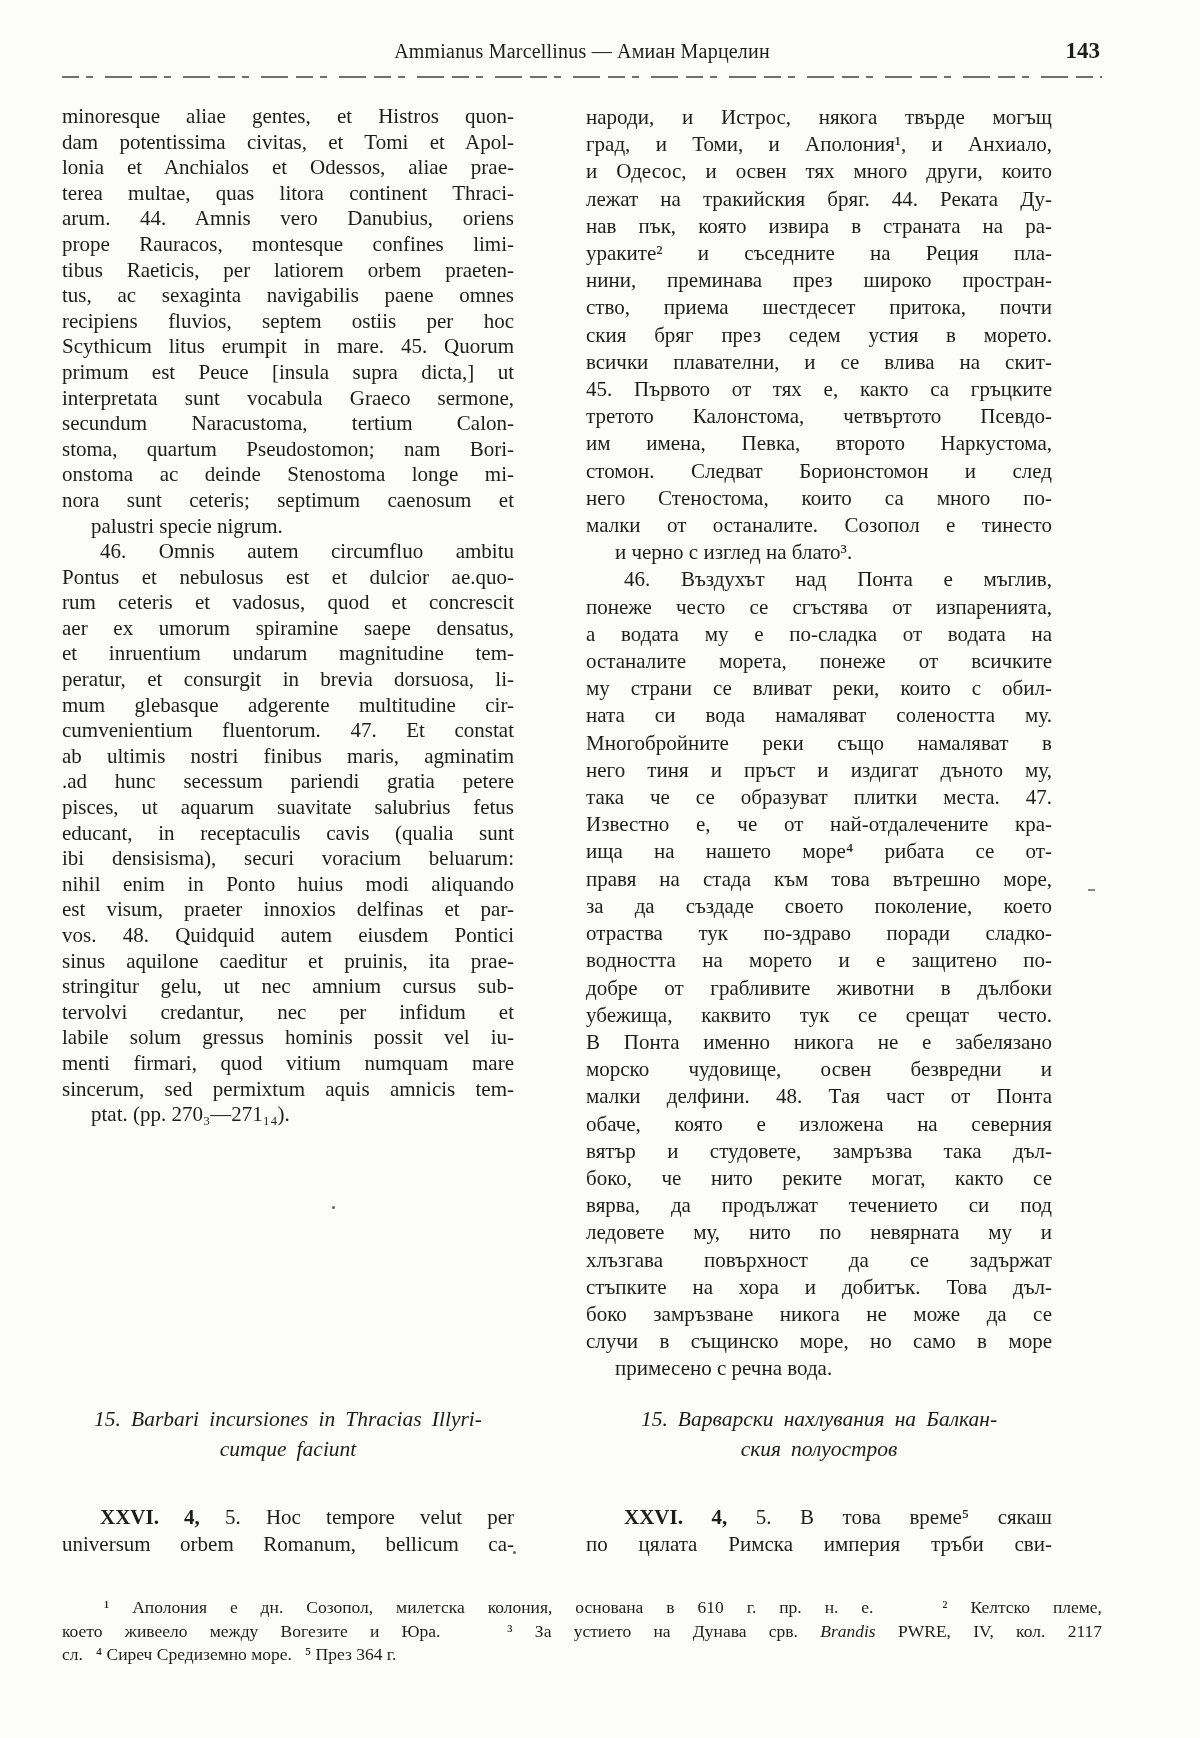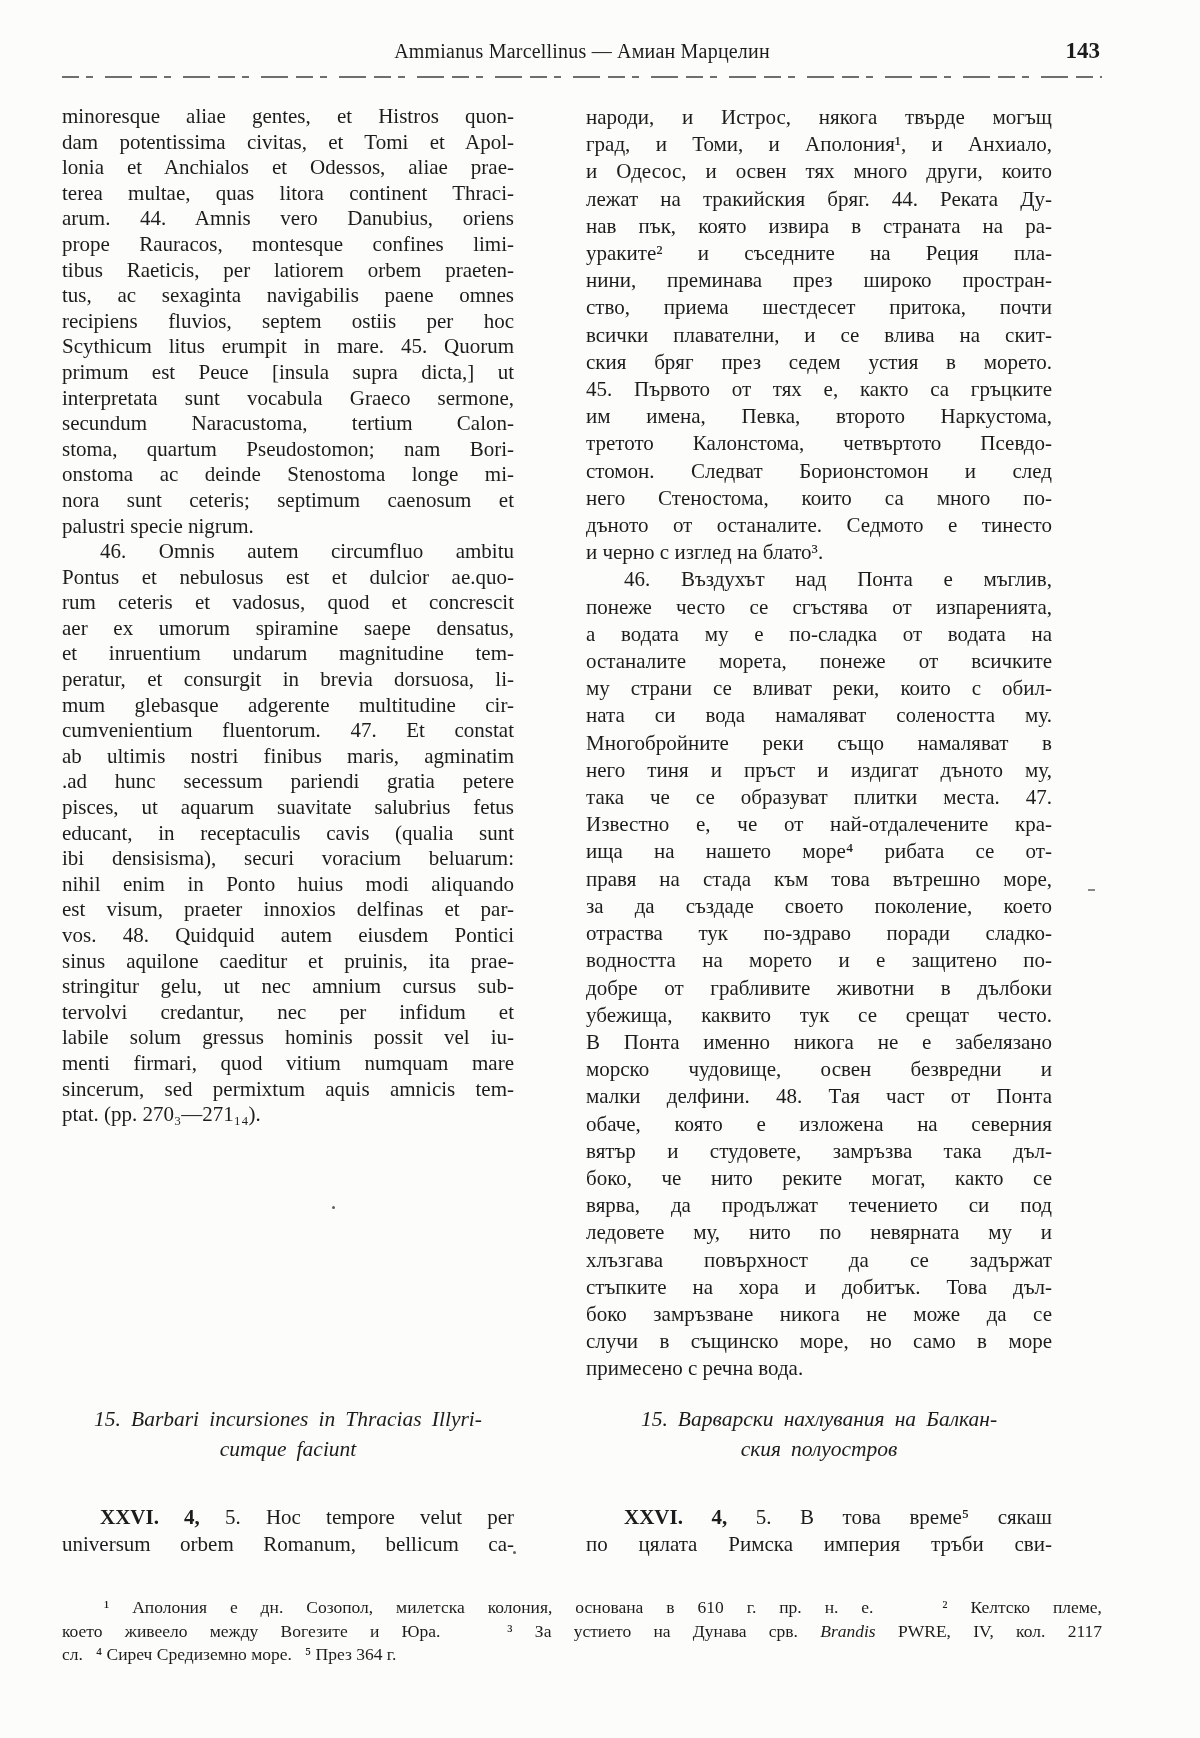--- a/index.html
+++ b/index.html
@@ -52,21 +52,21 @@
   .col-right { width: 466px; }
   .main { height: 1300px; }
 
   .tl {
     font-size: 21px;
     text-align: justify;
     text-align-last: justify;
   }
   .col-left  .tl { line-height: 25.6px; }
   .col-right .tl { line-height: 27.2px; }
-  .tl.last { text-align-last: left; }
+  .tl.last { text-align-last: left; margin-left: 29px; }
   .tl.ind  { text-indent: 38px; }
 
   .sheading { margin-bottom: 40px; }
   .hl, .hl.last {
     font-size: 21.5px;
     line-height: 30px;
     font-style: italic;
     text-align: center;
     text-align-last: center;
     word-spacing: 0.22em;
@@ -169,28 +169,28 @@
         <div class="main">
           <div>
               <div class="tl">народи, и Истрос, някога твърде могъщ</div>
               <div class="tl">град, и Томи, и Аполония¹, и Анхиало,</div>
               <div class="tl">и Одесос, и освен тях много други, които</div>
               <div class="tl">лежат на тракийския бряг. 44. Реката Ду-</div>
               <div class="tl">нав пък, която извира в страната на ра-</div>
               <div class="tl">ураките² и съседните на Реция пла-</div>
               <div class="tl">нини, преминава през широко простран-</div>
               <div class="tl">ство, приема шестдесет притока, почти</div>
+              <div class="tl">ския бряг през седем устия в морето.</div>
               <div class="tl">всички плавателни, и се влива на скит-</div>
-              <div class="tl">ския бряг през седем устия в морето.</div>
               <div class="tl">45. Първото от тях е, както са гръцките</div>
+              <div class="tl">третото Калонстома, четвъртото Псевдо-</div>
               <div class="tl">им имена, Певка, второто Наркустома,</div>
-              <div class="tl">третото Калонстома, четвъртото Псевдо-</div>
               <div class="tl">стомон. Следват Борионстомон и след</div>
               <div class="tl">него Стеностома, които са много по-</div>
-              <div class="tl">дъното от останалите. Седмото е тинесто</div>
+              <div class="tl">малки от останалите. Созопол е тинесто</div>
               <div class="tl last">и черно с изглед на блато³.</div>
             </div>
           <div>
               <div class="tl ind">46. Въздухът над Понта е мъглив,</div>
               <div class="tl">понеже често се сгъстява от изпаренията,</div>
               <div class="tl">а водата му е по-сладка от водата на</div>
               <div class="tl">останалите морета, понеже от всичките</div>
               <div class="tl">му страни се вливат реки, които с обил-</div>
               <div class="tl">ната си вода намаляват солеността му.</div>
               <div class="tl">Многобройните реки също намаляват в</div>

